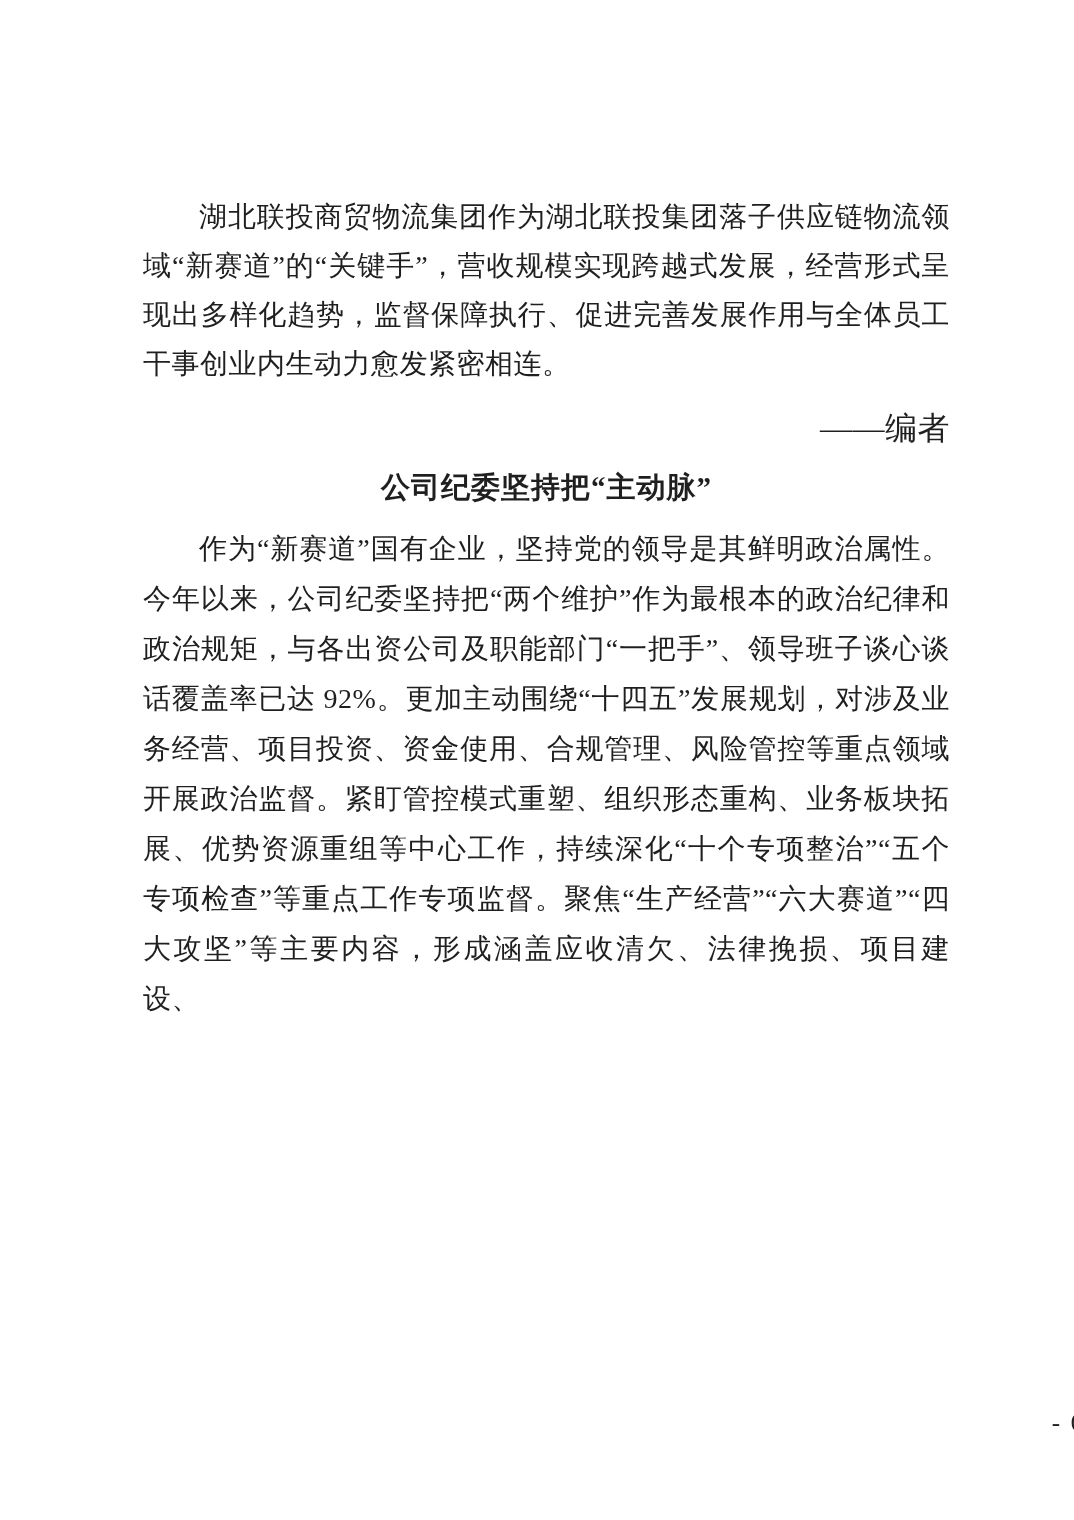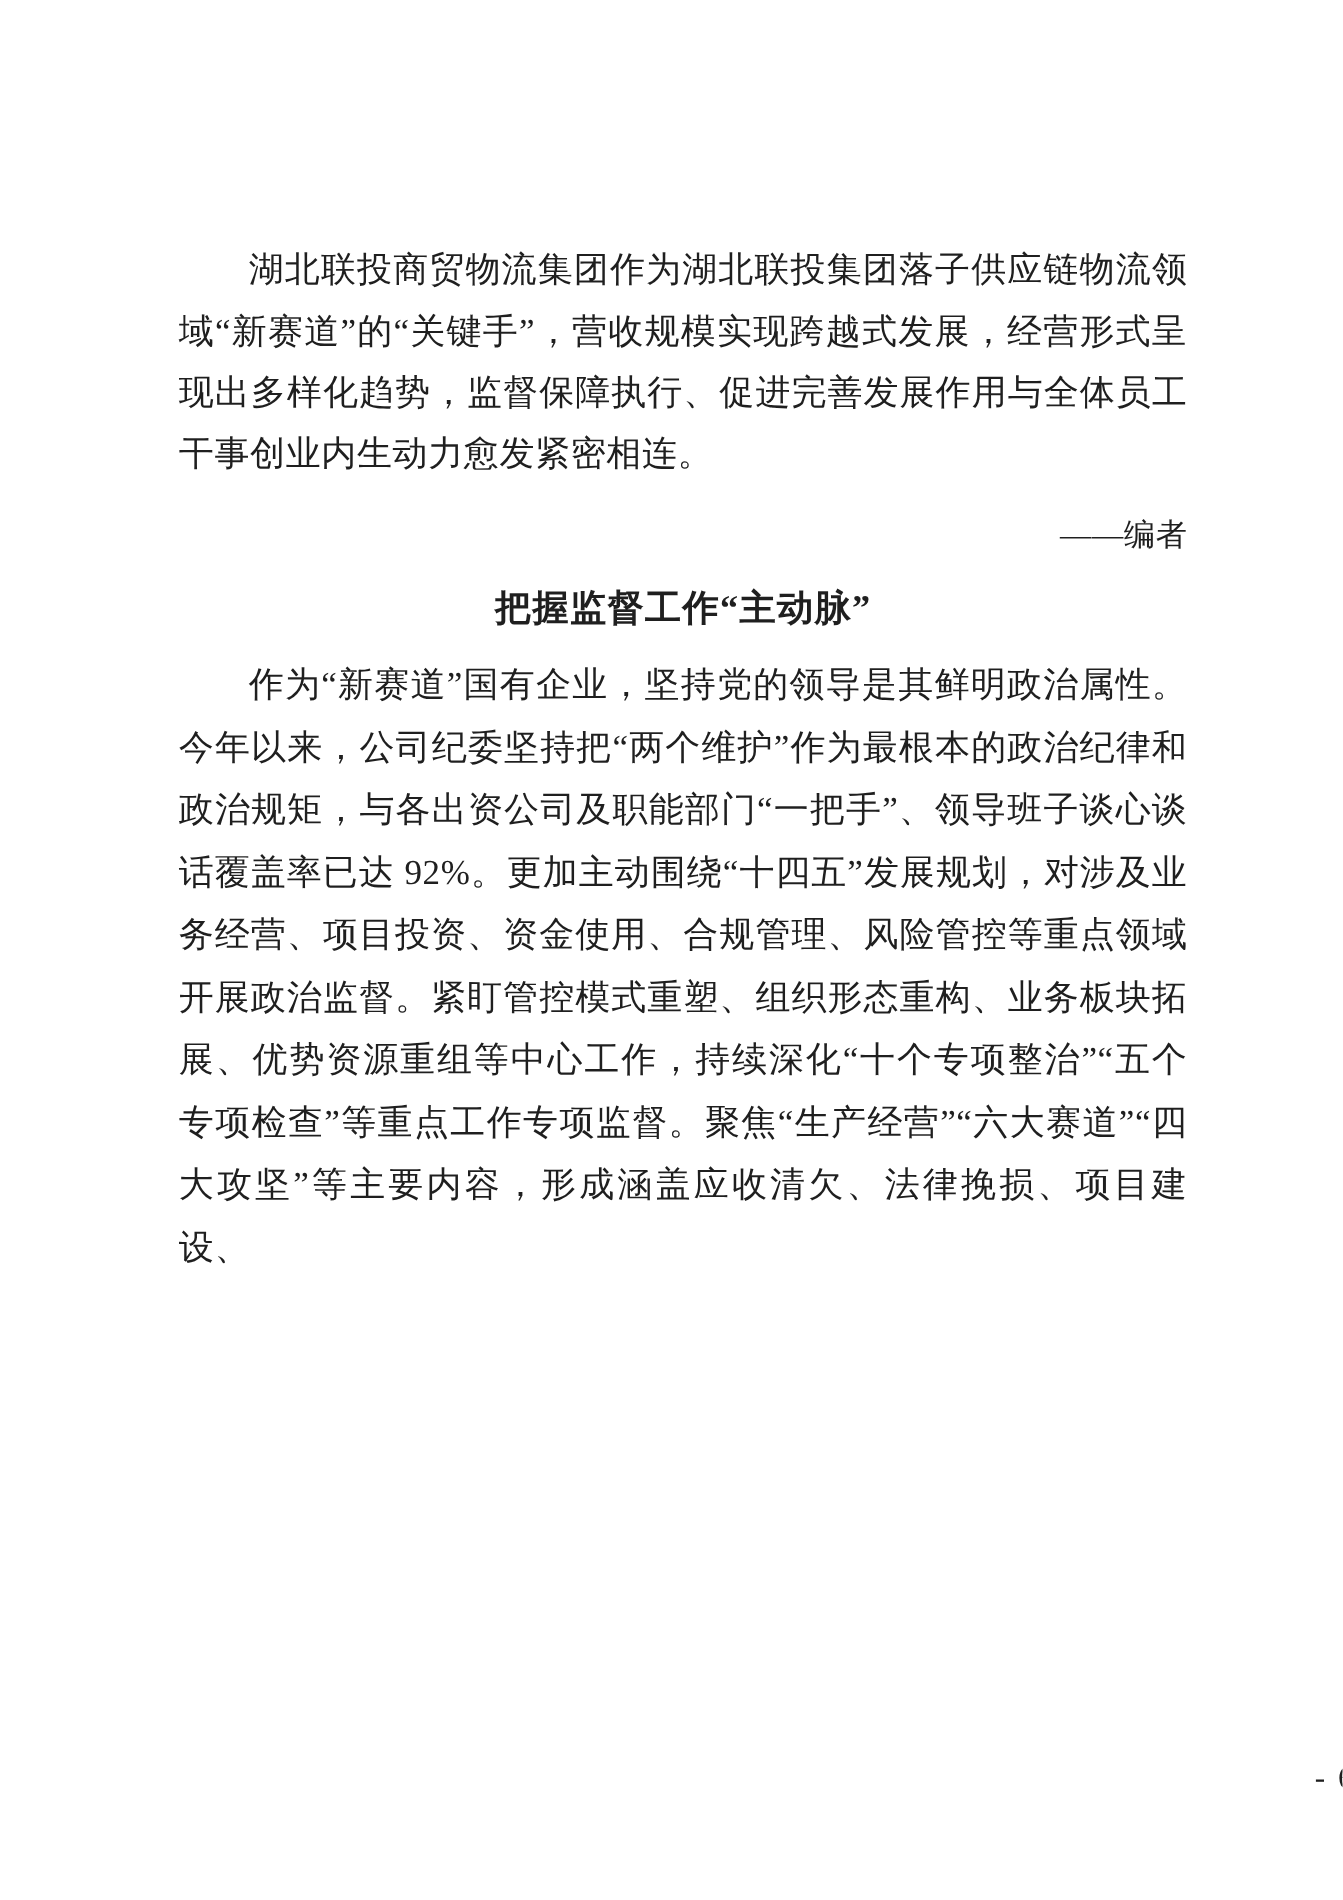--- a/index.html
+++ b/index.html
@@ -26,21 +26,21 @@
   .body-text {
     margin: 0;
     font-size: 28px;
     line-height: 49px;
     text-align: justify;
     text-indent: 2em;
     letter-spacing: 0.5px;
   }
   .attribution {
     margin: 16px 0 0 0;
-    font-size: 25px;
+    font-size: 32px;
     line-height: 49px;
     text-align: right;
     letter-spacing: 0.5px;
   }
   .section-heading {
     margin: 10px 0 0 0;
     font-size: 29px;
     line-height: 49px;
     text-align: center;
     font-weight: bold;
@@ -64,19 +64,19 @@
     color: #1f1f1f;
   }
 </style>
 </head>
 <body>
 
 <div class="page">
   <div class="content">
     <p class="body-text">湖北联投商贸物流集团作为湖北联投集团落子供应链物流领域“新赛道”的“关键手”，营收规模实现跨越式发展，经营形式呈现出多样化趋势，监督保障执行、促进完善发展作用与全体员工干事创业内生动力愈发紧密相连。</p>
     <p class="attribution">——编者</p>
-    <h2 class="section-heading">把握监督工作“主动脉”</h2>
+    <h2 class="section-heading">公司纪委坚持把“主动脉”</h2>
     <p class="body-text section-body">作为“新赛道”国有企业，坚持党的领导是其鲜明政治属性。今年以来，公司纪委坚持把“两个维护”作为最根本的政治纪律和政治规矩，与各出资公司及职能部门“一把手”、领导班子谈心谈话覆盖率已达 92%。更加主动围绕“十四五”发展规划，对涉及业务经营、项目投资、资金使用、合规管理、风险管控等重点领域开展政治监督。紧盯管控模式重塑、组织形态重构、业务板块拓展、优势资源重组等中心工作，持续深化“十个专项整治”“五个专项检查”等重点工作专项监督。聚焦“生产经营”“六大赛道”“四大攻坚”等主要内容，形成涵盖应收清欠、法律挽损、项目建设、</p>
   </div>
   <div class="footer">
     <span class="page-number">- 66 -</span>
   </div>
 </div>
 
 </body></html>

